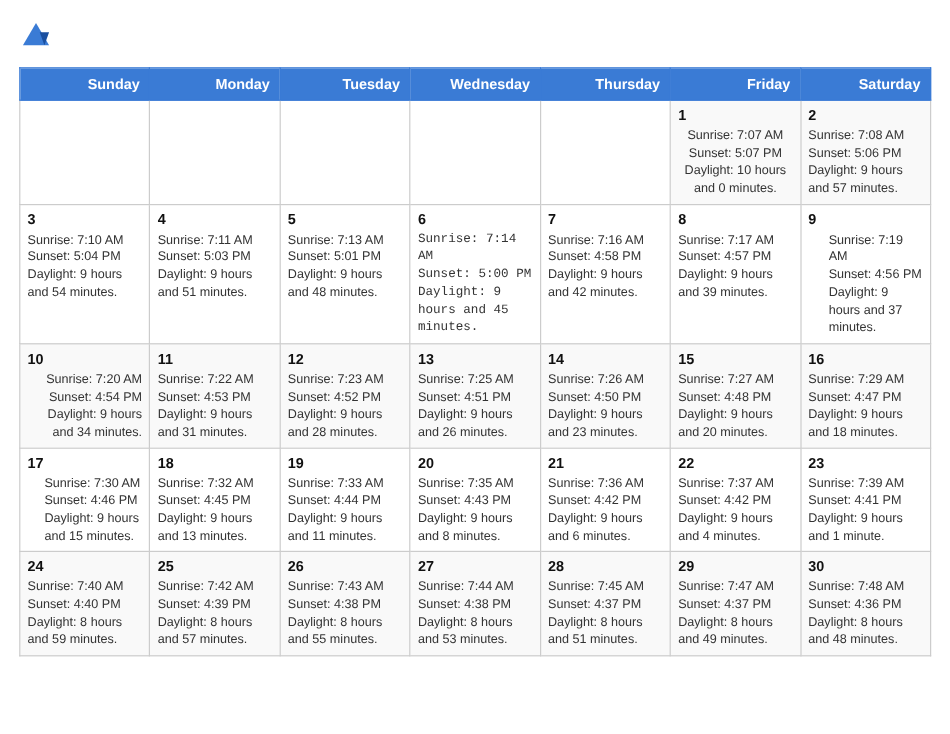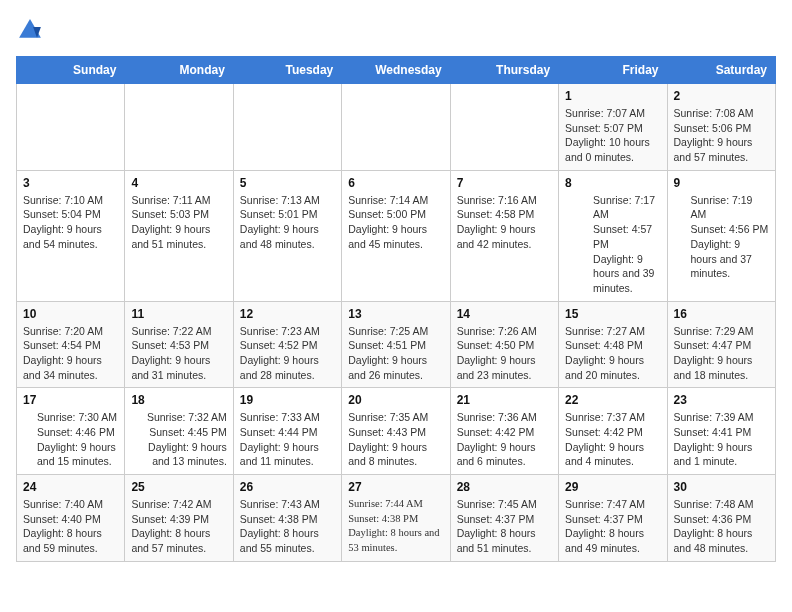--- a/index.html
+++ b/index.html
@@ -119,21 +119,21 @@
   </thead>
   <tbody id="calendar-body">
   <tr>
         <td class="empty-cell"></td>
         <td class="empty-cell"></td>
         <td class="empty-cell"></td>
         <td class="empty-cell"></td>
         <td class="empty-cell"></td>
         <td>
           <div class="day-num">1</div>
-          <div class="day-info" style="white-space: pre-line;">Sunrise: 7:07 AM
+          <div class="day-info" style="white-space: pre-line; text-align: center;">Sunrise: 7:07 AM
 Sunset: 5:07 PM
 Daylight: 10 hours and 0 minutes.</div>
         </td>
         <td>
           <div class="day-num">2</div>
           <div class="day-info" style="white-space: pre-line;">Sunrise: 7:08 AM
 Sunset: 5:06 PM
 Daylight: 9 hours and 57 minutes.</div>
         </td>
       </tr>
@@ -151,47 +151,47 @@
 Daylight: 9 hours and 51 minutes.</div>
         </td>
         <td>
           <div class="day-num">5</div>
           <div class="day-info" style="white-space: pre-line;">Sunrise: 7:13 AM
 Sunset: 5:01 PM
 Daylight: 9 hours and 48 minutes.</div>
         </td>
         <td>
           <div class="day-num">6</div>
-          <div class="day-info" style="white-space: pre-line;">Sunrise: 7:14 AM
+          <div class="day-info" style="white-space: pre-line; font-family: Liberation Mono, monospace;">Sunrise: 7:14 AM
 Sunset: 5:00 PM
 Daylight: 9 hours and 45 minutes.</div>
         </td>
         <td>
           <div class="day-num">7</div>
           <div class="day-info" style="white-space: pre-line;">Sunrise: 7:16 AM
 Sunset: 4:58 PM
 Daylight: 9 hours and 42 minutes.</div>
         </td>
         <td>
           <div class="day-num">8</div>
-          <div class="day-info" style="white-space: pre-line; margin-left: 28px;">Sunrise: 7:17 AM
+          <div class="day-info" style="white-space: pre-line;">Sunrise: 7:17 AM
 Sunset: 4:57 PM
 Daylight: 9 hours and 39 minutes.</div>
         </td>
         <td>
           <div class="day-num">9</div>
           <div class="day-info" style="white-space: pre-line; margin-left: 17px;">Sunrise: 7:19 AM
 Sunset: 4:56 PM
 Daylight: 9 hours and 37 minutes.</div>
         </td>
       </tr>
       <tr>
         <td>
           <div class="day-num">10</div>
-          <div class="day-info" style="white-space: pre-line;">Sunrise: 7:20 AM
+          <div class="day-info" style="white-space: pre-line; text-align: right;">Sunrise: 7:20 AM
 Sunset: 4:54 PM
 Daylight: 9 hours and 34 minutes.</div>
         </td>
         <td>
           <div class="day-num">11</div>
           <div class="day-info" style="white-space: pre-line;">Sunrise: 7:22 AM
 Sunset: 4:53 PM
 Daylight: 9 hours and 31 minutes.</div>
         </td>
         <td>
@@ -227,21 +227,21 @@
       </tr>
       <tr>
         <td>
           <div class="day-num">17</div>
           <div class="day-info" style="white-space: pre-line; margin-left: 14px;">Sunrise: 7:30 AM
 Sunset: 4:46 PM
 Daylight: 9 hours and 15 minutes.</div>
         </td>
         <td>
           <div class="day-num">18</div>
-          <div class="day-info" style="white-space: pre-line; text-align: right;">Sunrise: 7:32 AM
+          <div class="day-info" style="white-space: pre-line;">Sunrise: 7:32 AM
 Sunset: 4:45 PM
 Daylight: 9 hours and 13 minutes.</div>
         </td>
         <td>
           <div class="day-num">19</div>
           <div class="day-info" style="white-space: pre-line;">Sunrise: 7:33 AM
 Sunset: 4:44 PM
 Daylight: 9 hours and 11 minutes.</div>
         </td>
         <td>
@@ -283,21 +283,21 @@
 Daylight: 8 hours and 57 minutes.</div>
         </td>
         <td>
           <div class="day-num">26</div>
           <div class="day-info" style="white-space: pre-line;">Sunrise: 7:43 AM
 Sunset: 4:38 PM
 Daylight: 8 hours and 55 minutes.</div>
         </td>
         <td>
           <div class="day-num">27</div>
-          <div class="day-info" style="white-space: pre-line; font-family: Liberation Serif, serif;">Sunrise: 7:44 AM
+          <div class="day-info" style="white-space: pre-line;">Sunrise: 7:44 AM
 Sunset: 4:38 PM
 Daylight: 8 hours and 53 minutes.</div>
         </td>
         <td>
           <div class="day-num">28</div>
           <div class="day-info" style="white-space: pre-line;">Sunrise: 7:45 AM
 Sunset: 4:37 PM
 Daylight: 8 hours and 51 minutes.</div>
         </td>
         <td>

